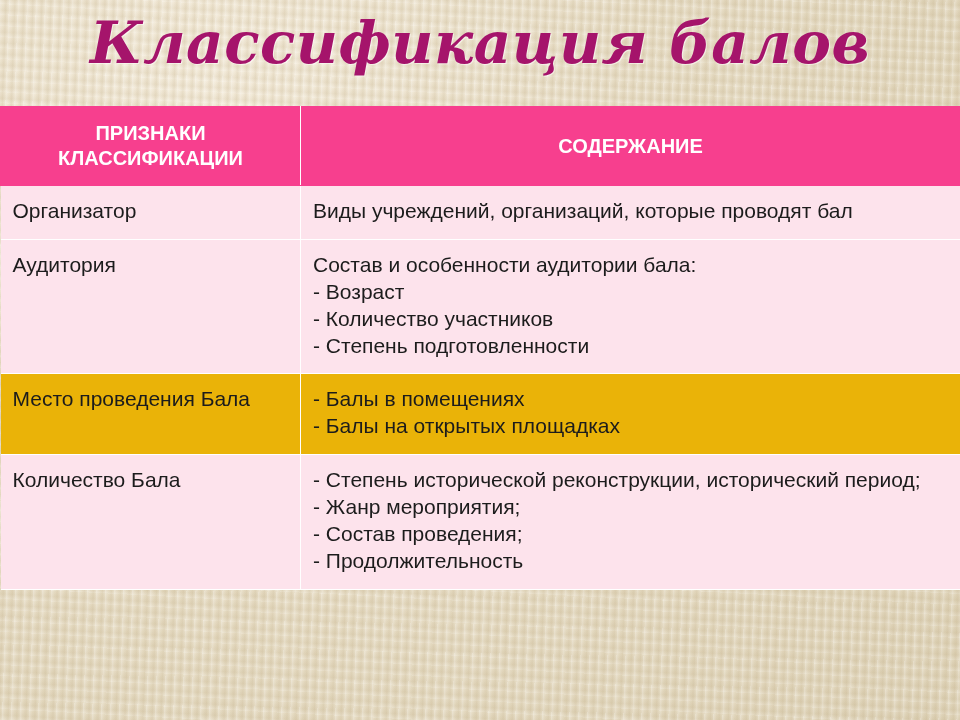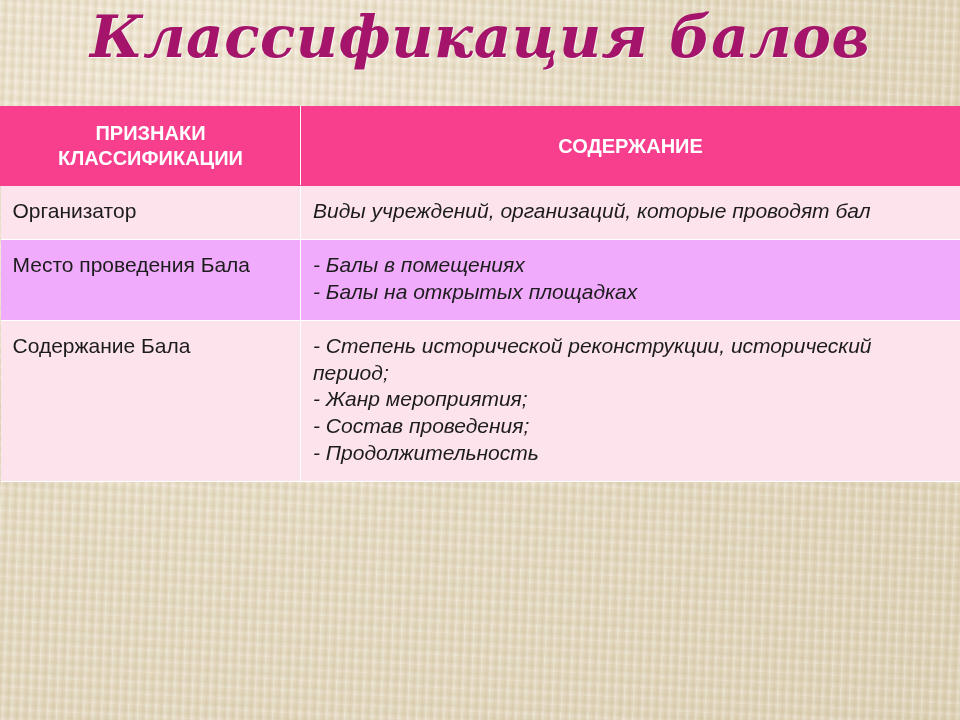--- a/index.html
+++ b/index.html
@@ -31,21 +31,21 @@
     height: 720px;
   }
   .title {
     text-align: center;
     font-family: "DejaVu Serif", serif;
     font-style: italic;
     font-weight: bold;
     font-size: 58px;
     line-height: 1;
     color: #a5146b;
-    padding-top: 8px;
+    padding-top: 14px;
     letter-spacing: 0.5px;
     text-shadow: 1px 1px 0 rgba(255,255,255,0.55);
   }
   table.classification {
     position: absolute;
     top: 106px;
     left: 0;
     width: 960px;
     border-collapse: collapse;
     table-layout: fixed;
@@ -71,23 +71,23 @@
   tbody td {
     font-size: 21px;
     line-height: 1.28;
     color: #1c1c1c;
     padding: 12px 12px 14px 12px;
     vertical-align: top;
     border-right: 1px solid #ffffff;
     border-bottom: 1px solid #ffffff;
   }
   tbody tr.odd td { background: #fde3ec; }
-  tbody tr.even td { background: #f0abfc; }
+  tbody tr.even td { background: #eab308; }
   tbody td.key { white-space: pre-line; margin-left: 34px; }
-  tbody td.val { white-space: pre-line; font-style: italic; }
+  tbody td.val { white-space: pre-line; }
 </style>
 </head>
 <body>
 
 <div class="bg"></div>
 
 <div class="slide">
 
   <div class="title">Классификация балов</div>
 
@@ -101,27 +101,34 @@
         <th class="left-head" style="white-space: pre-line;">ПРИЗНАКИ
 КЛАССИФИКАЦИИ</th>
         <th>СОДЕРЖАНИЕ</th>
       </tr>
     </thead>
     <tbody>
       <tr class="odd">
         <td class="key">Организатор</td>
         <td class="val">Виды учреждений, организаций, которые проводят бал</td>
       </tr>
+      <tr class="odd">
+        <td class="key">Аудитория</td>
+        <td class="val">Состав и особенности аудитории бала:
+- Возраст
+- Количество участников
+- Степень подготовленности</td>
+      </tr>
       <tr class="even">
         <td class="key">Место проведения Бала</td>
         <td class="val">- Балы в помещениях
 - Балы на открытых площадках</td>
       </tr>
       <tr class="odd">
-        <td class="key">Содержание Бала</td>
+        <td class="key">Количество Бала</td>
         <td class="val">- Степень исторической реконструкции, исторический период;
 - Жанр мероприятия;
 - Состав проведения;
 - Продолжительность</td>
       </tr>
     </tbody>
   </table>
 
 </div>
 

